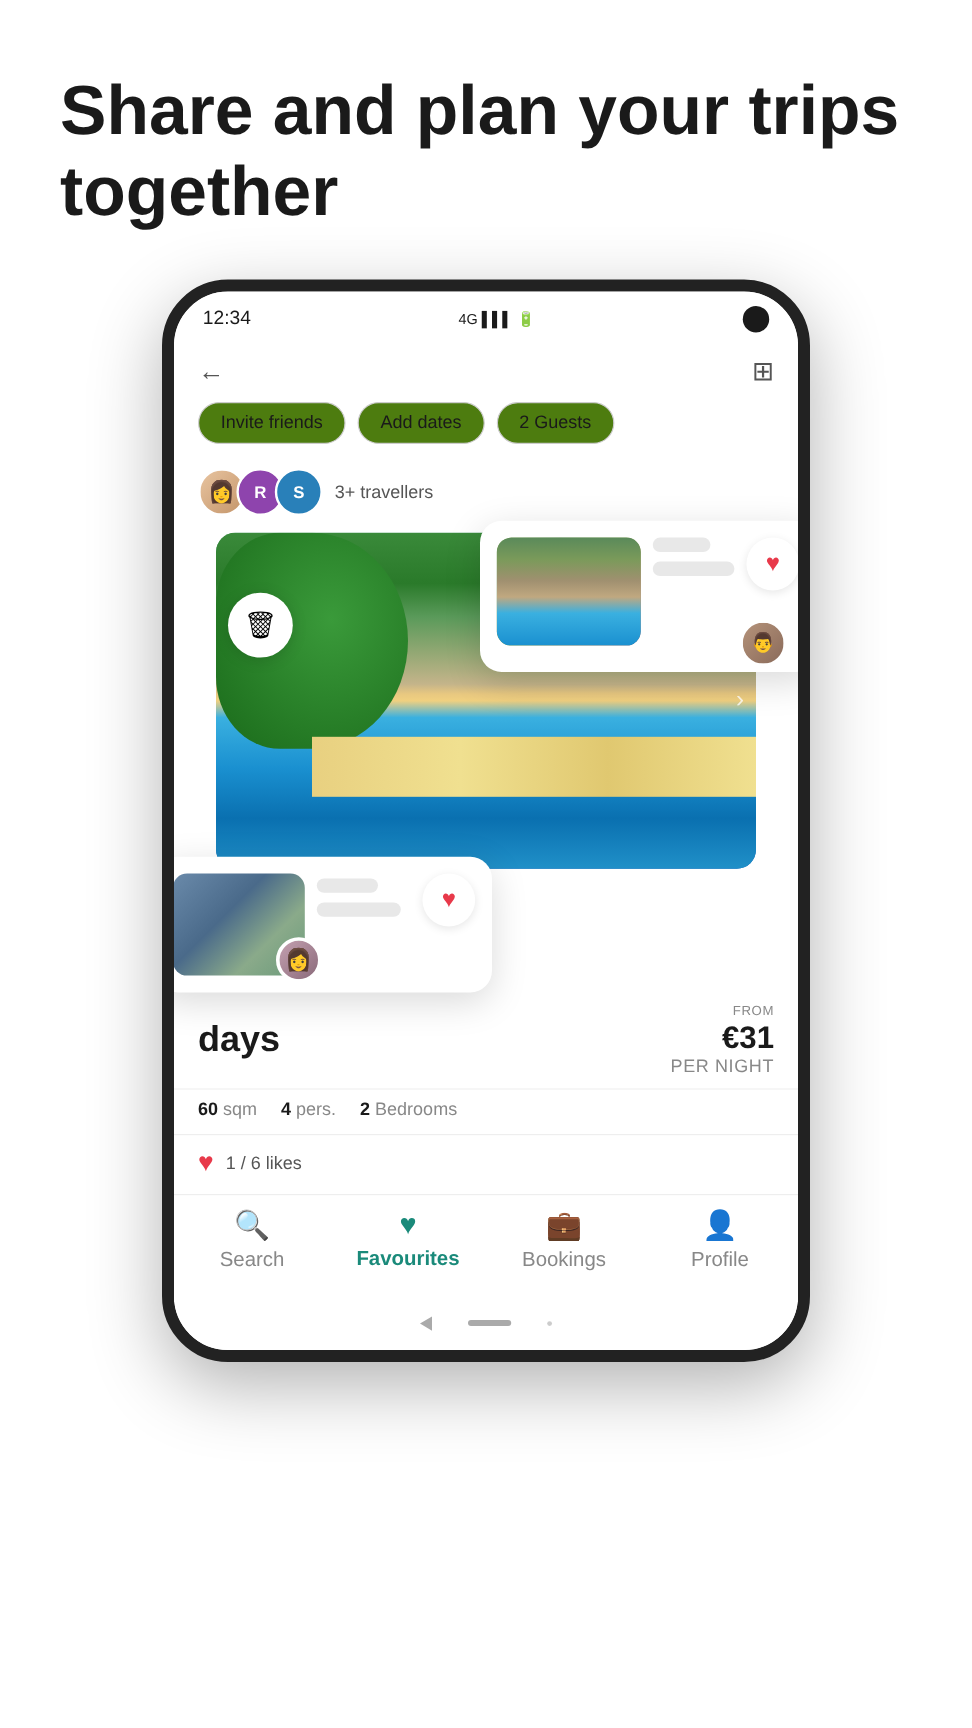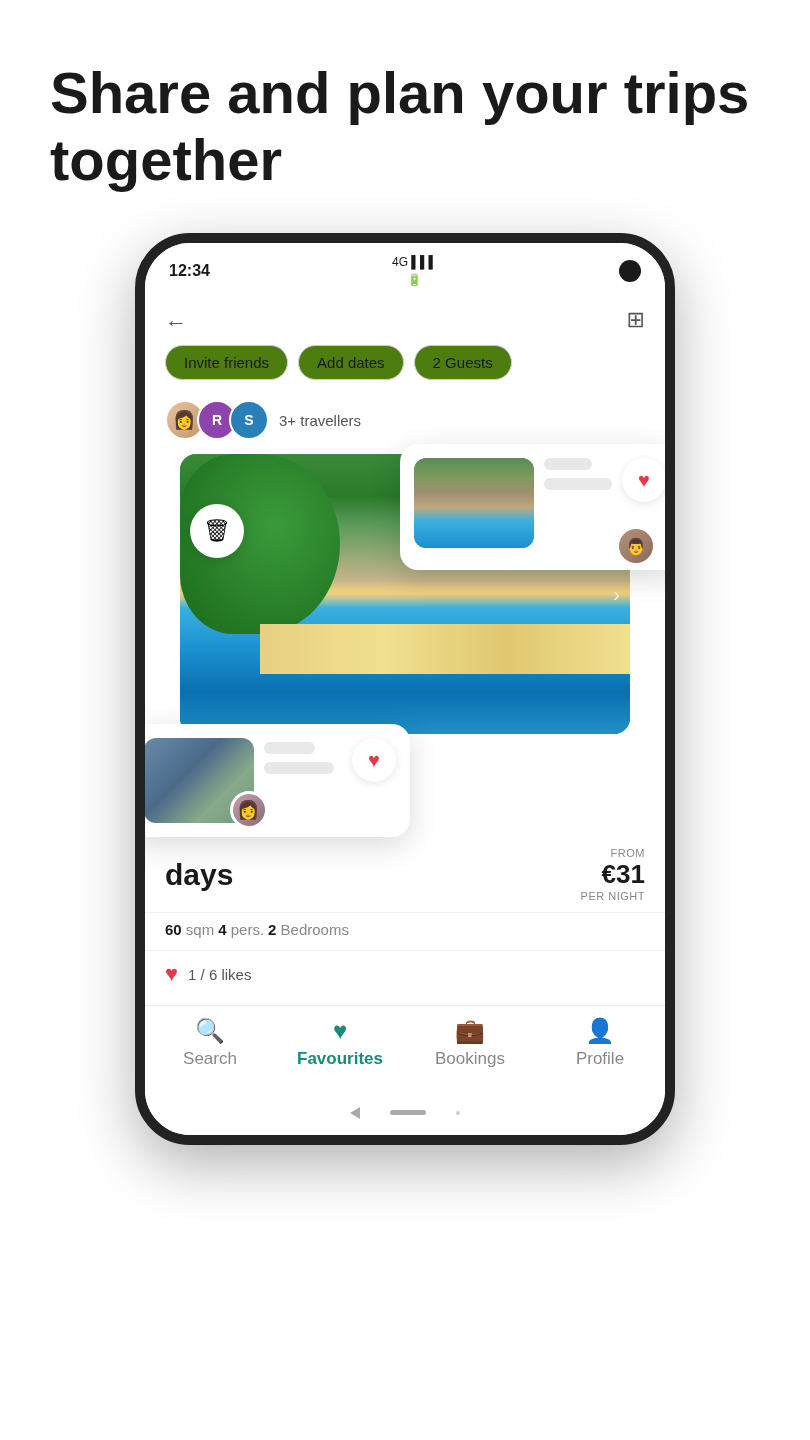--- a/index.html
+++ b/index.html
@@ -46,30 +46,29 @@
     
     .phone-top-bar {
       background: #fff;
       padding: 12px 24px 8px 24px;
       display: flex;
       justify-content: space-between;
       align-items: center;
     }
     .status-time {
       font-size: 16px;
-      font-weight: 700;
+      font-weight: 400;
       color: #1a1a1a;
     }
     .status-icons {
       display: flex;
       align-items: center;
       gap: 4px;
       font-size: 12px;
       color: #1a1a1a;
-      flex-direction: column;
     }
     .camera-dot {
       width: 22px;
       height: 22px;
       background: #1a1a1a;
       border-radius: 50%;
     }
 
     
     .phone-screen {
@@ -349,21 +348,21 @@
       color: rgba(255,255,255,0.8);
     }
 
     
     .sqm-row {
       padding: 8px 20px;
       font-size: 15px;
       color: #888;
       border-top: 1px solid #f0f0f0;
       display: flex;
-      gap: 4px;
+      gap: 20px;
     }
     .sqm-row strong { color: #1a1a1a; }
   </style>
 </head>
 <body>
 
 <div class="hero-text">
   <h1 class="hero-title">Share and plan your trips together</h1>
 </div>
 
@@ -456,21 +455,21 @@
         </div>
       </div>
 
       <div style="display:flex; justify-content:space-between; align-items:center; padding: 10px 20px;">
         <div>
           <span style="font-size:30px; font-weight:800; color:#1a1a1a;">days</span>
         </div>
         <div style="text-align:right;">
           <div style="font-size:11px; color:#888; text-transform:uppercase; letter-spacing:0.5px;">FROM</div>
           <div style="font-size:26px; font-weight:800; color:#1a1a1a;">€31</div>
-          <div style="font-size:11px; color:#888; text-transform:uppercase; letter-spacing:0.5px;">PER NIGHT</div>
+          <div style="font-size:15px; color:#888; text-transform:uppercase; letter-spacing:0.5px;">PER NIGHT</div>
         </div>
       </div>
 
       <div class="sqm-row">
         <span><strong>60</strong> sqm</span>
         <span><strong>4</strong> pers.</span>
         <span><strong>2</strong> Bedrooms</span>
       </div>
 
       <div class="likes-row">

